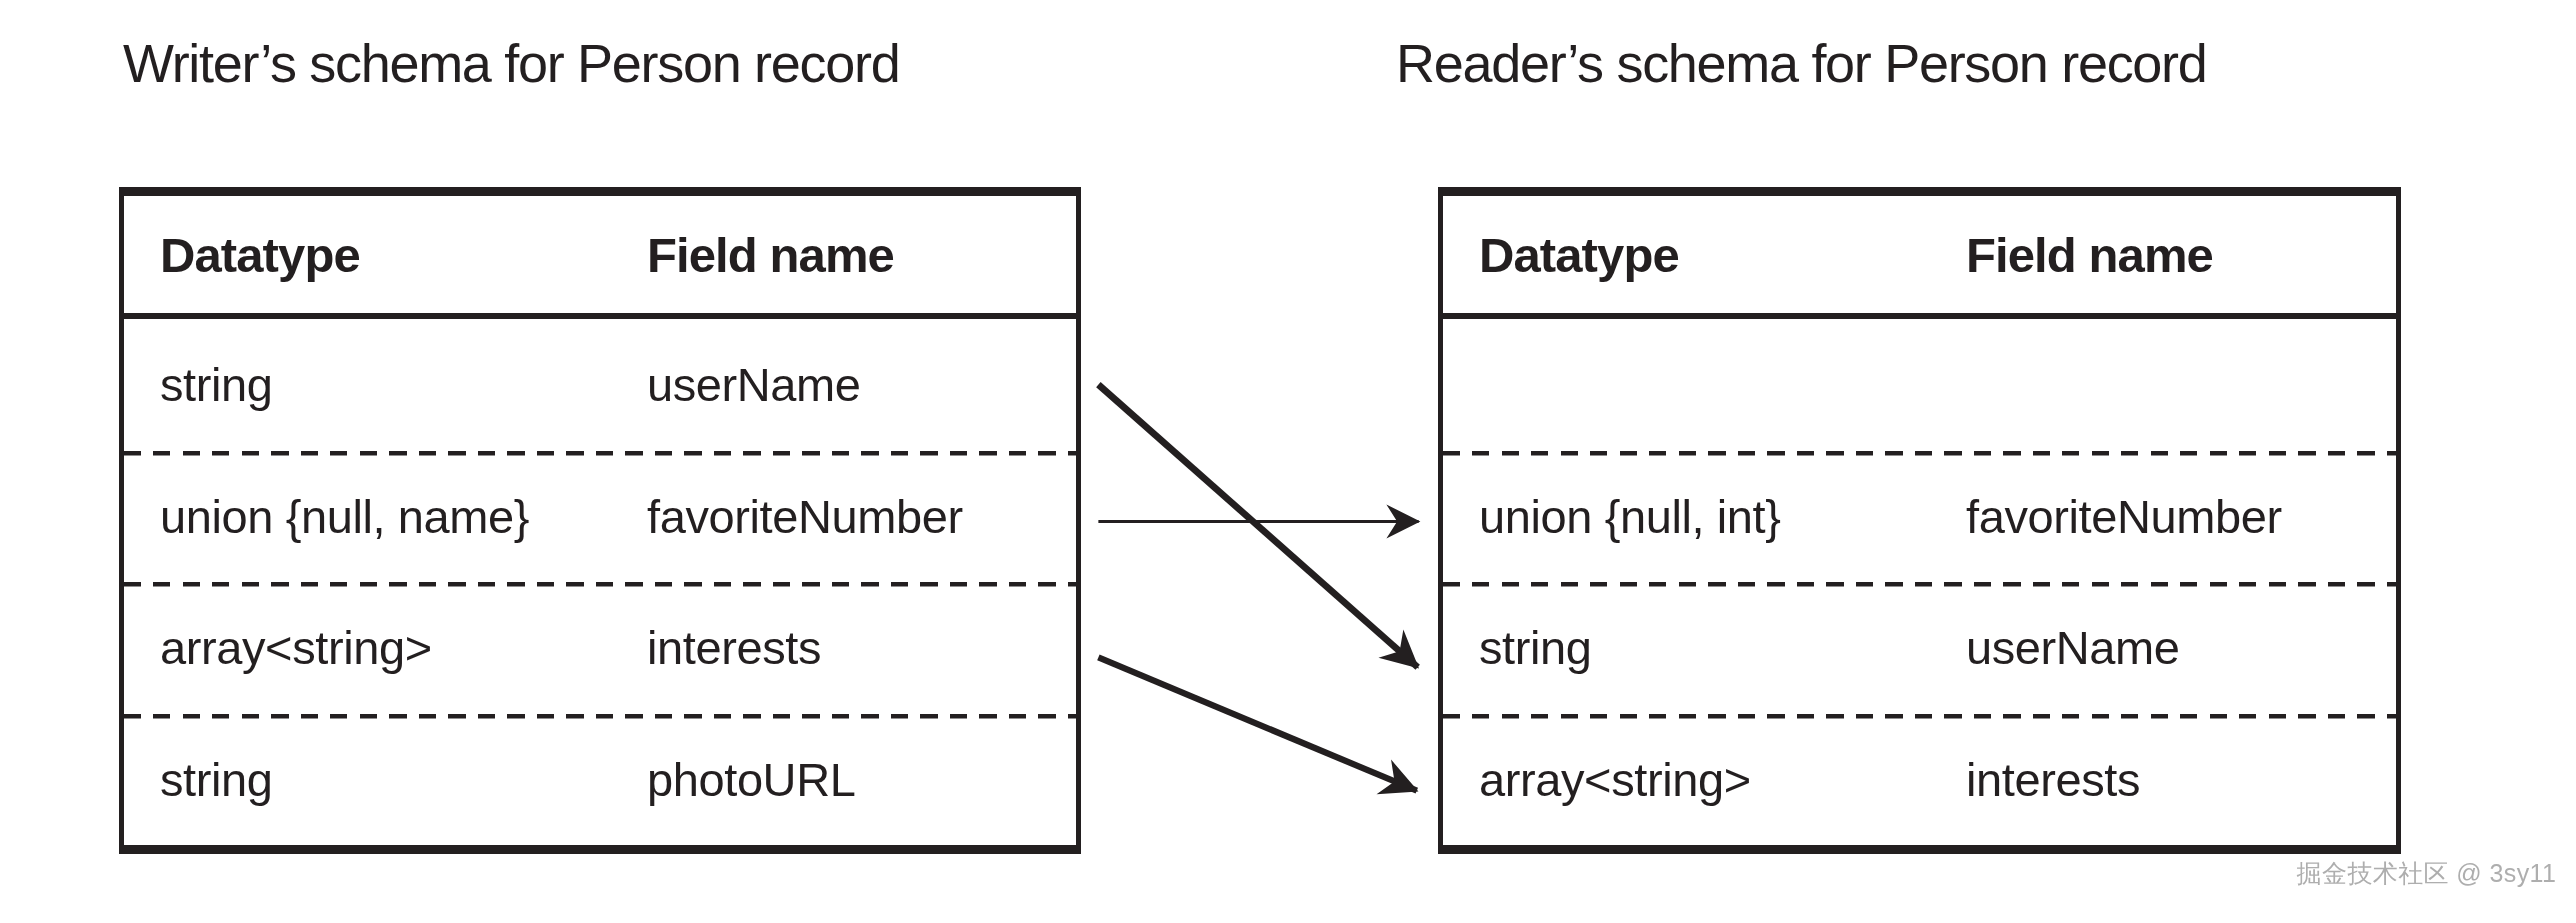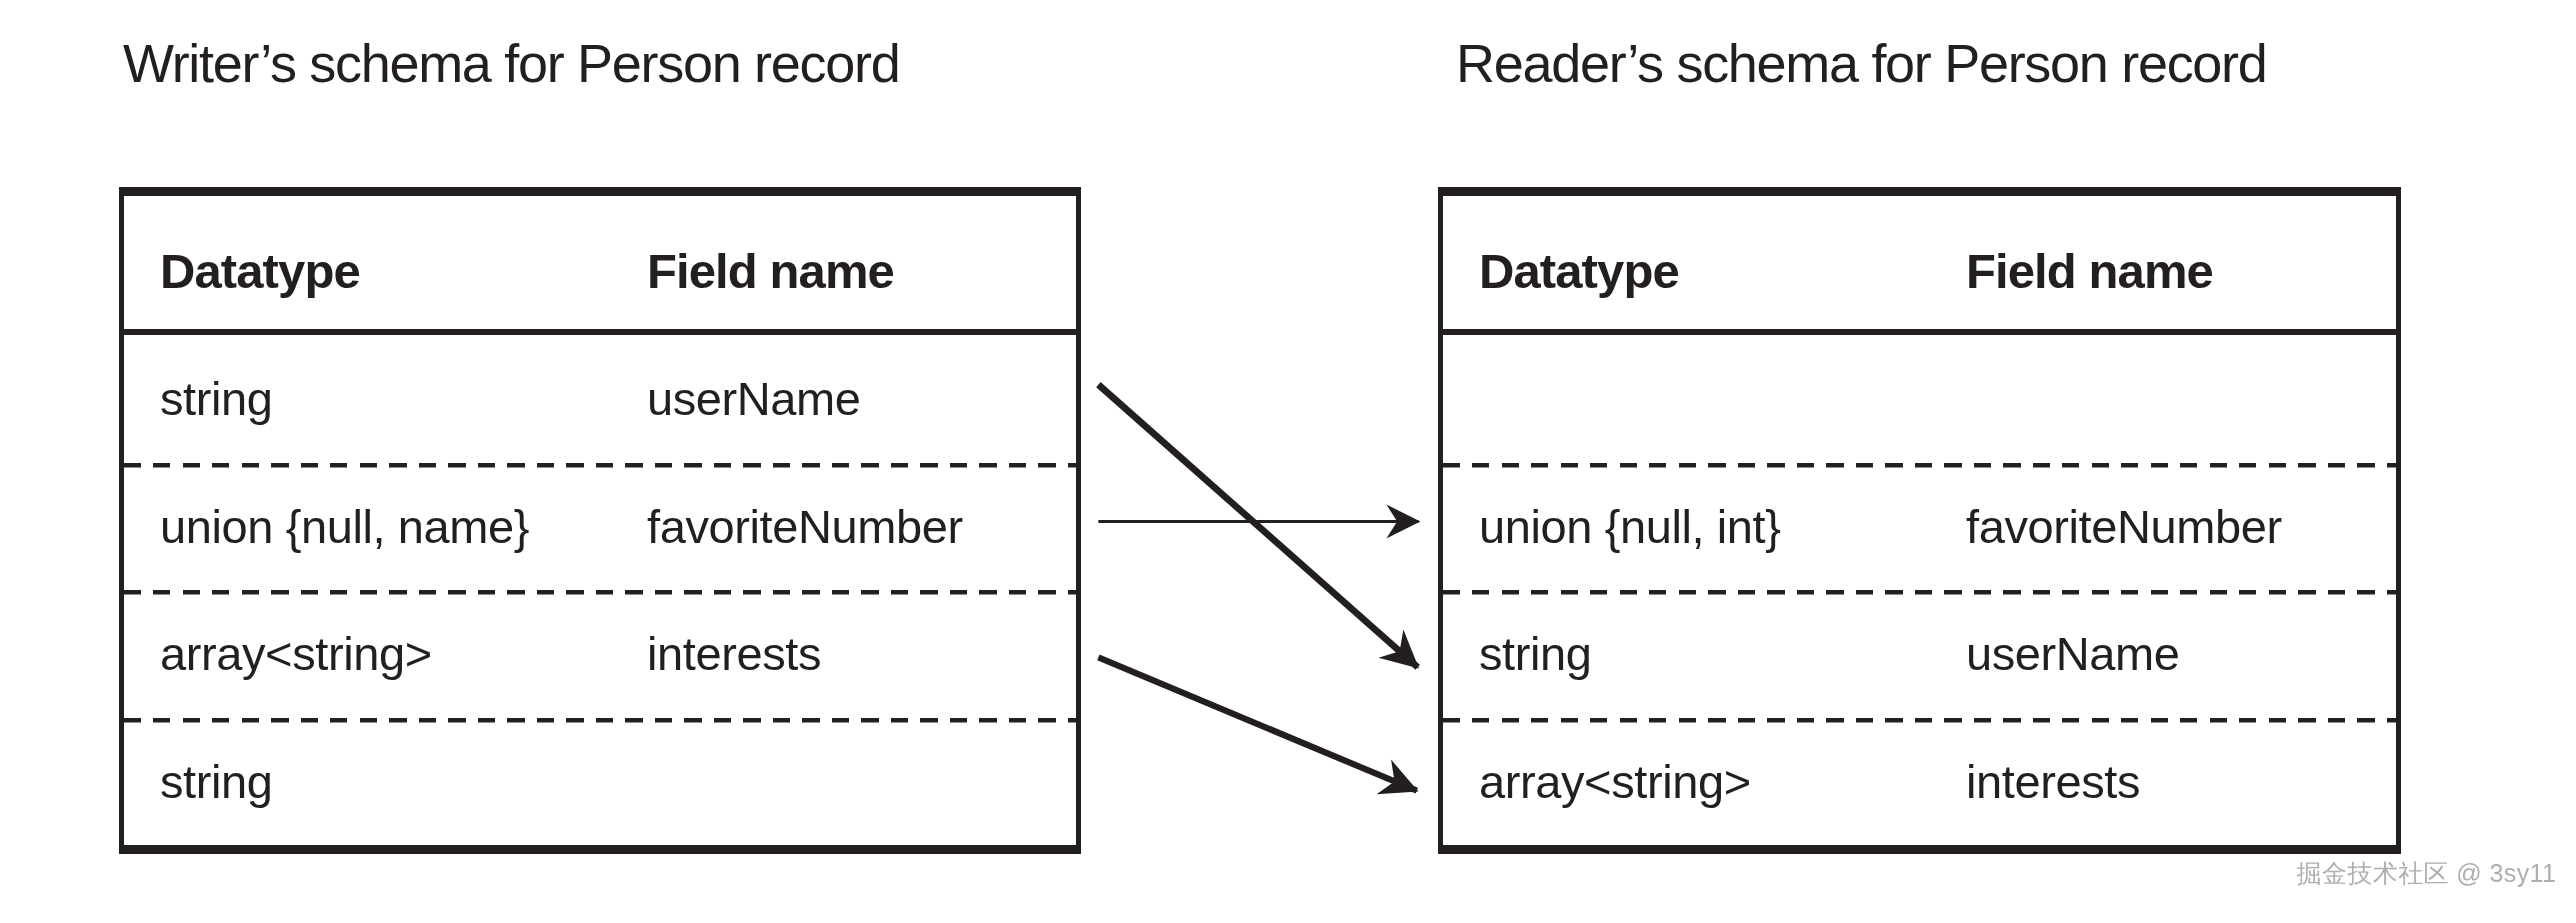--- a/index.html
+++ b/index.html
@@ -23,21 +23,21 @@
   .schema-title {
     position: absolute;
     top: 34px;
     font-size: 54px;
     line-height: 1.1;
     letter-spacing: -1.3px;
     color: var(--ink);
     white-space: nowrap;
   }
   #writer-title { left: 123px; }
-  #reader-title { left: 1456px; }
+  #reader-title { left: 1396px; }
 
   .schema-table {
     position: absolute;
     top: 187px;
     height: 667px;
     width: 962px;
     border: 5.4px solid var(--ink);
     border-top-width: 9.8px;
     border-bottom-width: 9.8px;
     background: var(--paper);
@@ -49,21 +49,20 @@
 
   .table-header {
     height: 123px;
     flex: 0 0 123px;
     display: flex;
     align-items: center;
     border-bottom: 6.3px solid var(--ink);
     font-weight: bold;
     font-size: 49px;
     letter-spacing: -0.9px;
-    margin-top: 16px;
   }
   .table-rows {
     flex: 1 1 auto;
     display: flex;
     flex-direction: column;
   }
   .table-row {
     flex: 1 1 0;
     display: flex;
     align-items: center;
@@ -126,20 +125,21 @@
       <div class="table-row dashed-top">
         <div class="cell-datatype">union {null, name}</div>
         <div class="cell-field">favoriteNumber</div>
       </div>
       <div class="table-row dashed-top">
         <div class="cell-datatype">array&lt;string&gt;</div>
         <div class="cell-field">interests</div>
       </div>
       <div class="table-row dashed-top">
         <div class="cell-datatype">string</div>
+        <div class="cell-field">photoURL</div>
       </div>
     </div>
   </div>
 
   <div id="reader-table" class="schema-table">
     <div class="table-header">
       <div class="cell-datatype">Datatype</div>
       <div class="cell-field">Field name</div>
     </div>
     <div class="table-rows">

